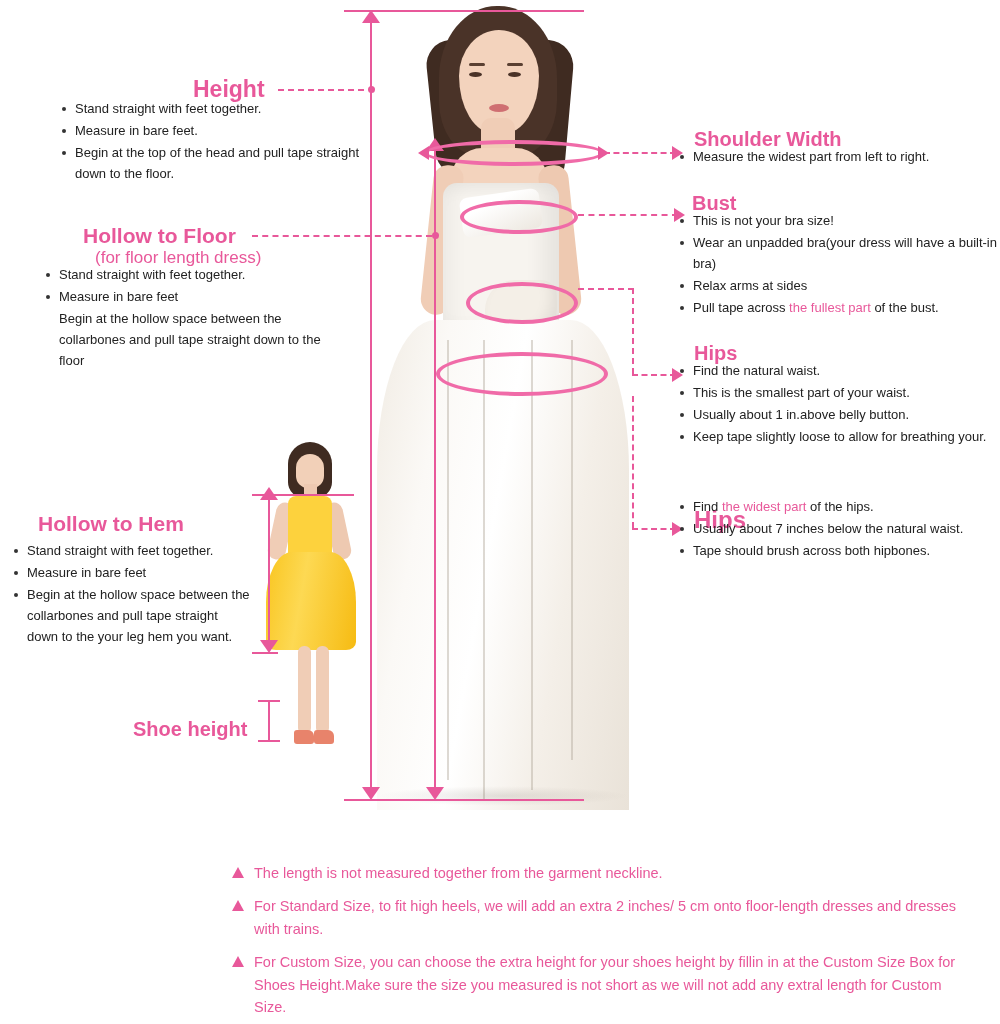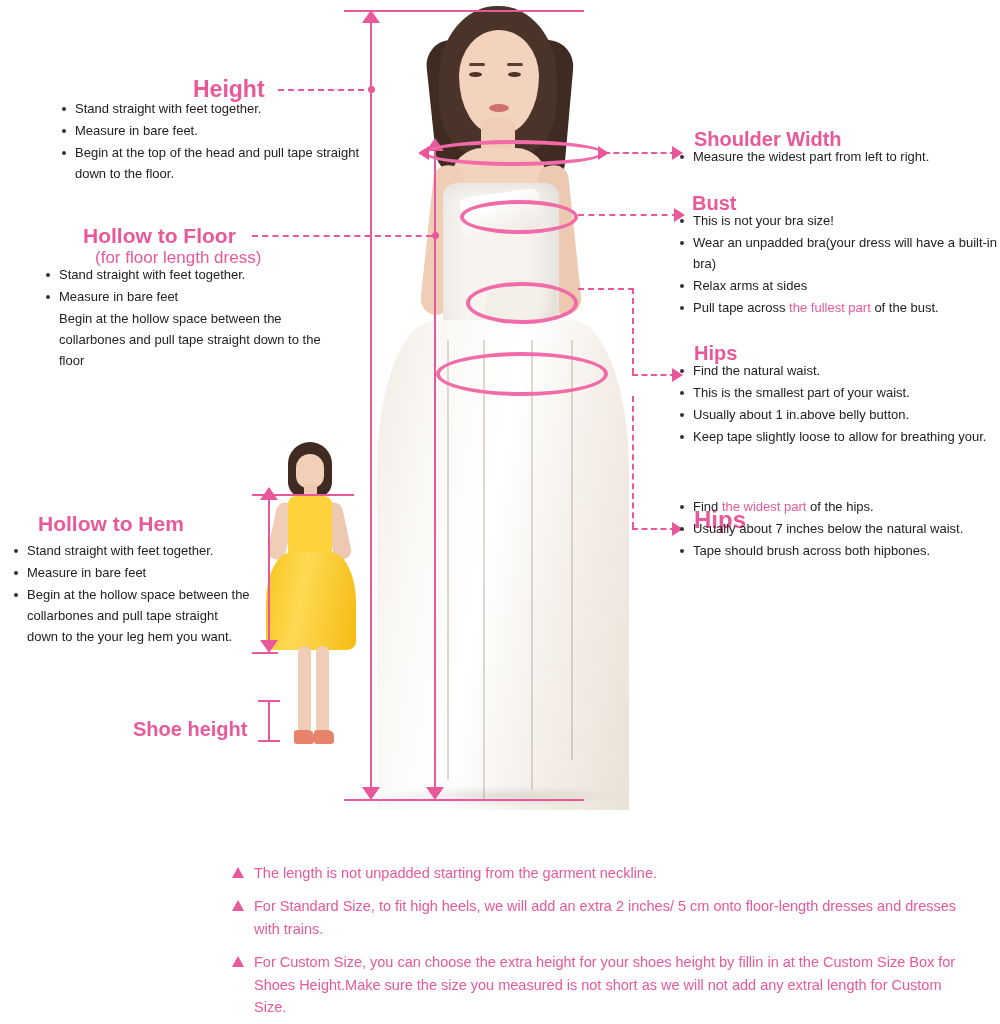--- a/index.html
+++ b/index.html
@@ -481,21 +481,21 @@
     <div class="li">
       <span>Find </span><span class="pink-em">the widest part</span><span> of the hips.</span>
     </div>
     <div class="li">Usually about 7 inches below the natural waist.</div>
     <div class="li">Tape should brush across both hipbones.</div>
   </div>
 
   <div class="notes">
     <div class="note">
       <span class="tri"></span>
-      <span>The length is not unpadded starting from the garment neckline.</span>
+      <span>The length is not measured together from the garment neckline.</span>
     </div>
     <div class="note">
       <span class="tri"></span>
       <span>For Standard Size, to fit high heels, we will add an extra 2 inches/ 5  cm onto floor-length dresses and dresses with trains.</span>
     </div>
     <div class="note">
       <span class="tri"></span>
       <span>For Custom Size, you can choose the extra height for your shoes height by fillin in at the Custom Size Box for Shoes Height.Make sure the size you measured is not short as we will not add any extral length for Custom Size.</span>
     </div>
   </div>

